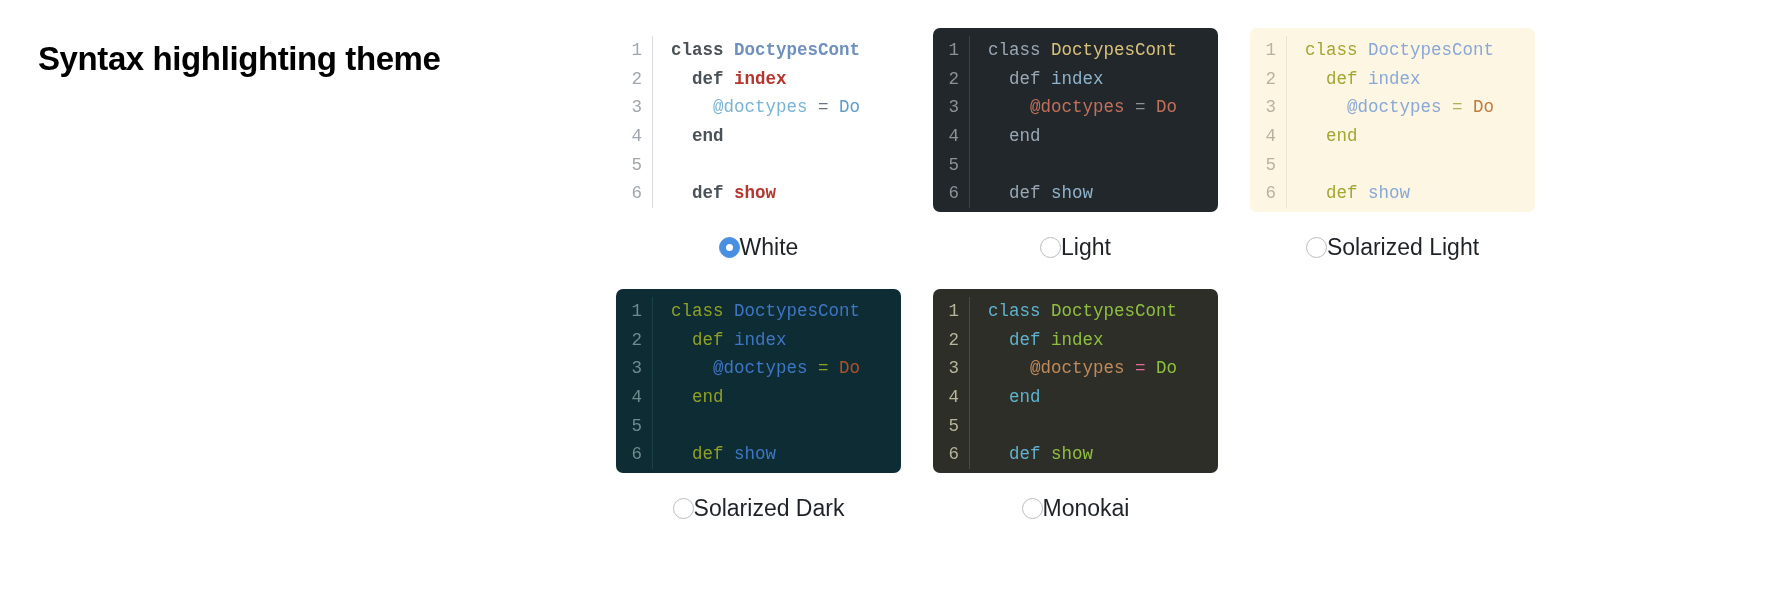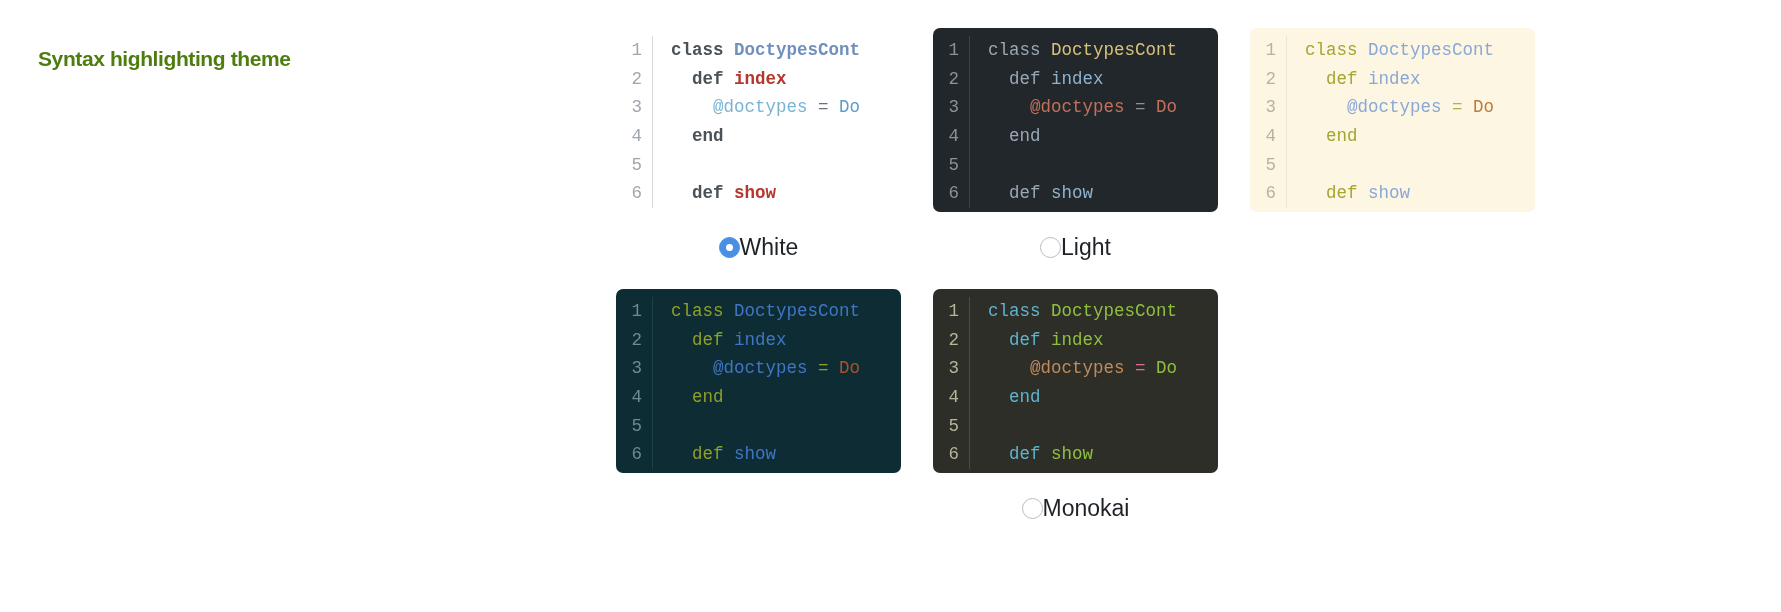--- a/index.html
+++ b/index.html
@@ -17,25 +17,25 @@
   }
 
   
   .setting-info {
     position: absolute;
     left: 38px;
     top: 38px;
     width: 500px;
   }
   .setting-title {
-    font-size: 21px;
+    font-size: 33px;
     line-height: 42px;
     font-weight: bold;
     letter-spacing: -0.4px;
-    color: #4d7c0f;
+    color: #000000;
     margin: 0 0 24px 0;
   }
   .setting-desc {
     font-size: 20px;
     line-height: 31px;
     color: #24292f;
     margin: 0;
     max-width: 470px;
   }
   .learn-more {
@@ -250,35 +250,43 @@
           <div class="gutter">
             <div class="code-line">1</div>
             <div class="code-line">2</div>
             <div class="code-line">3</div>
             <div class="code-line">4</div>
             <div class="code-line">5</div>
             <div class="code-line">6</div>
           </div>
           <div class="code-body"><div class="code-line"><span class="tok-kw">class </span><span class="tok-cls">DoctypesCont</span></div><div class="code-line"><span class="tok-plain">  </span><span class="tok-kw">def </span><span class="tok-fn">index</span></div><div class="code-line"><span class="tok-plain">    </span><span class="tok-var">@doctypes</span><span class="tok-op"> = </span><span class="tok-const">Do</span></div><div class="code-line"><span class="tok-plain">  </span><span class="tok-kw">end</span></div><div class="code-line">&nbsp;</div><div class="code-line"><span class="tok-plain">  </span><span class="tok-kw">def </span><span class="tok-fn">show</span></div></div>
         </div>
+        <label class="theme-choice">
+          <span class="radio" role="radio" aria-checked="false"></span>
+          <span class="radio-label">Solarized Light</span>
+        </label>
       </div>
     </div>
   <div class="theme-row row-2">
       <div class="theme-option">
         <div class="code-preview t-soldark">
           <div class="gutter">
             <div class="code-line">1</div>
             <div class="code-line">2</div>
             <div class="code-line">3</div>
             <div class="code-line">4</div>
             <div class="code-line">5</div>
             <div class="code-line">6</div>
           </div>
           <div class="code-body"><div class="code-line"><span class="tok-kw">class </span><span class="tok-cls">DoctypesCont</span></div><div class="code-line"><span class="tok-plain">  </span><span class="tok-kw">def </span><span class="tok-fn">index</span></div><div class="code-line"><span class="tok-plain">    </span><span class="tok-var">@doctypes</span><span class="tok-op"> = </span><span class="tok-const">Do</span></div><div class="code-line"><span class="tok-plain">  </span><span class="tok-kw">end</span></div><div class="code-line">&nbsp;</div><div class="code-line"><span class="tok-plain">  </span><span class="tok-kw">def </span><span class="tok-fn">show</span></div></div>
         </div>
+        <label class="theme-choice">
+          <span class="radio" role="radio" aria-checked="false"></span>
+          <span class="radio-label">Solarized Dark</span>
+        </label>
       </div>
       <div class="theme-option">
         <div class="code-preview t-monokai">
           <div class="gutter">
             <div class="code-line">1</div>
             <div class="code-line">2</div>
             <div class="code-line">3</div>
             <div class="code-line">4</div>
             <div class="code-line">5</div>
             <div class="code-line">6</div>

